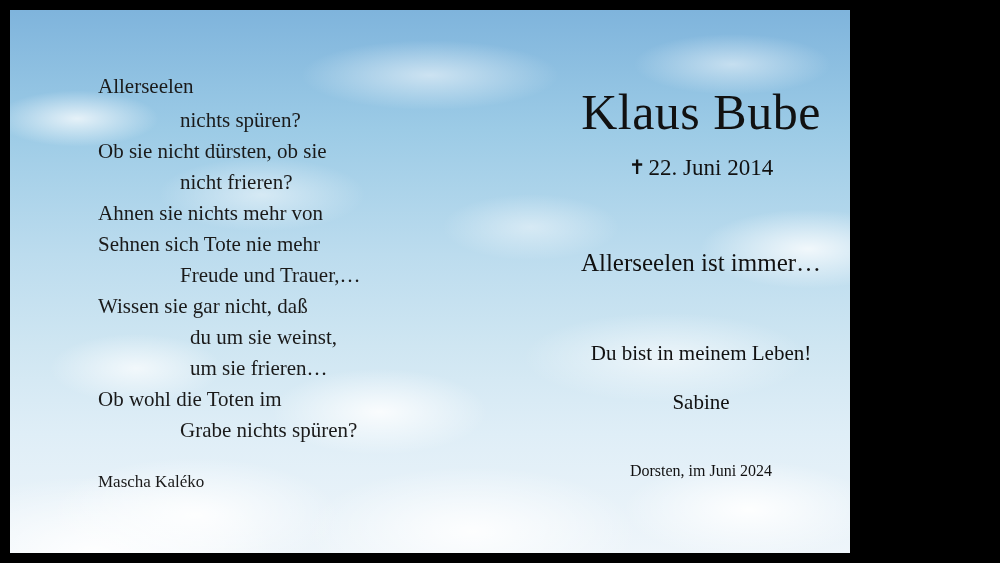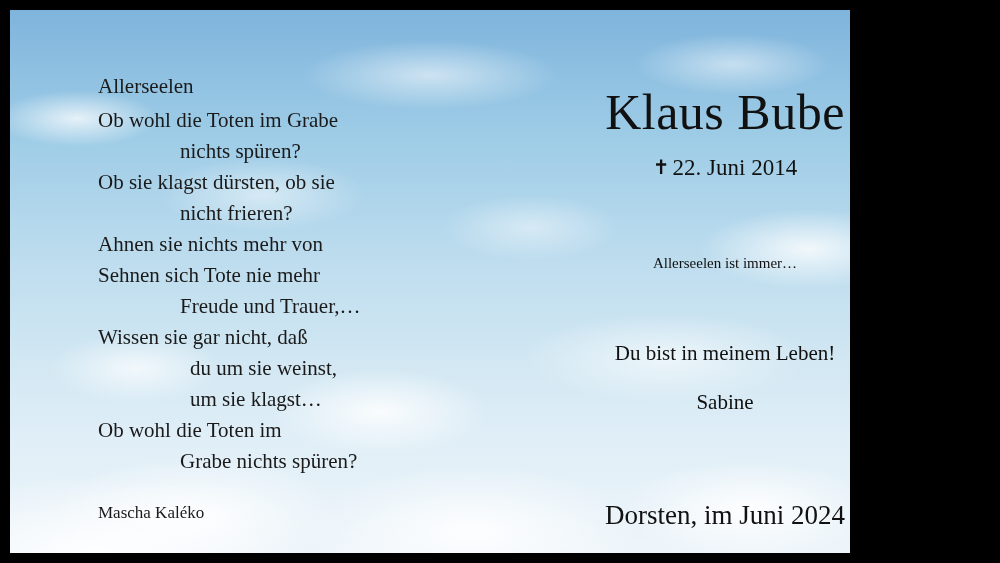--- a/index.html
+++ b/index.html
@@ -77,21 +77,21 @@
   }
   .poem-author {
     font-size: 17px;
     line-height: 26px;
     margin-top: 23px;
   }
 
   
   #right-col {
     position: absolute;
-    left: 500px;
+    left: 476px;
     top: 72px;
     width: 430px;
     text-align: center;
     color: #111111;
   }
   #deceased-name {
     font-size: 50px;
     line-height: 60px;
     letter-spacing: 0.5px;
   }
@@ -99,63 +99,62 @@
     font-size: 23px;
     line-height: 34px;
     margin-top: 8px;
   }
   .cross-glyph {
     font-size: 20px;
     vertical-align: 1px;
     margin-right: 3px;
   }
   #remembrance-line {
-    font-size: 15px;
+    font-size: 25px;
     line-height: 32px;
     margin-top: 62px;
   }
   #dedication-line {
     font-size: 21px;
     line-height: 32px;
     margin-top: 58px;
   }
   #survivor-name {
     font-size: 21px;
     line-height: 42px;
     margin-top: 12px;
   }
   #place-date {
-    font-size: 27px;
+    font-size: 16px;
     line-height: 32px;
-    margin-top: 76px;
+    margin-top: 32px;
     font-family: Liberation Serif, serif;
   }
 </style>
 </head>
 <body>
 
 <div id="memorial-card">
 
   <div id="sky"></div>
 
   <div id="content">
 
     <div id="poem">
       <div class="poem-title">Allerseelen</div>
 
-      <div class="poem-line">Ob wohl die Toten im Grabe</div>
       <div class="poem-line indent">nichts spüren?</div>
-      <div class="poem-line">Ob sie klagst dürsten, ob sie</div>
+      <div class="poem-line">Ob sie nicht dürsten, ob sie</div>
       <div class="poem-line indent">nicht frieren?</div>
       <div class="poem-line">Ahnen sie nichts mehr von</div>
       <div class="poem-line">Sehnen sich Tote nie mehr</div>
       <div class="poem-line indent">Freude und Trauer,…</div>
       <div class="poem-line">Wissen sie gar nicht, daß</div>
       <div class="poem-line indent2">du um sie weinst,</div>
-      <div class="poem-line indent2">um sie klagst…</div>
+      <div class="poem-line indent2">um sie frieren…</div>
       <div class="poem-line">Ob wohl die Toten im</div>
       <div class="poem-line indent">Grabe nichts spüren?</div>
 
       <div class="poem-author">Mascha Kaléko</div>
     </div>
 
     <div id="right-col">
       <div id="deceased-name">Klaus Bube</div>
 
       <div id="death-date">

